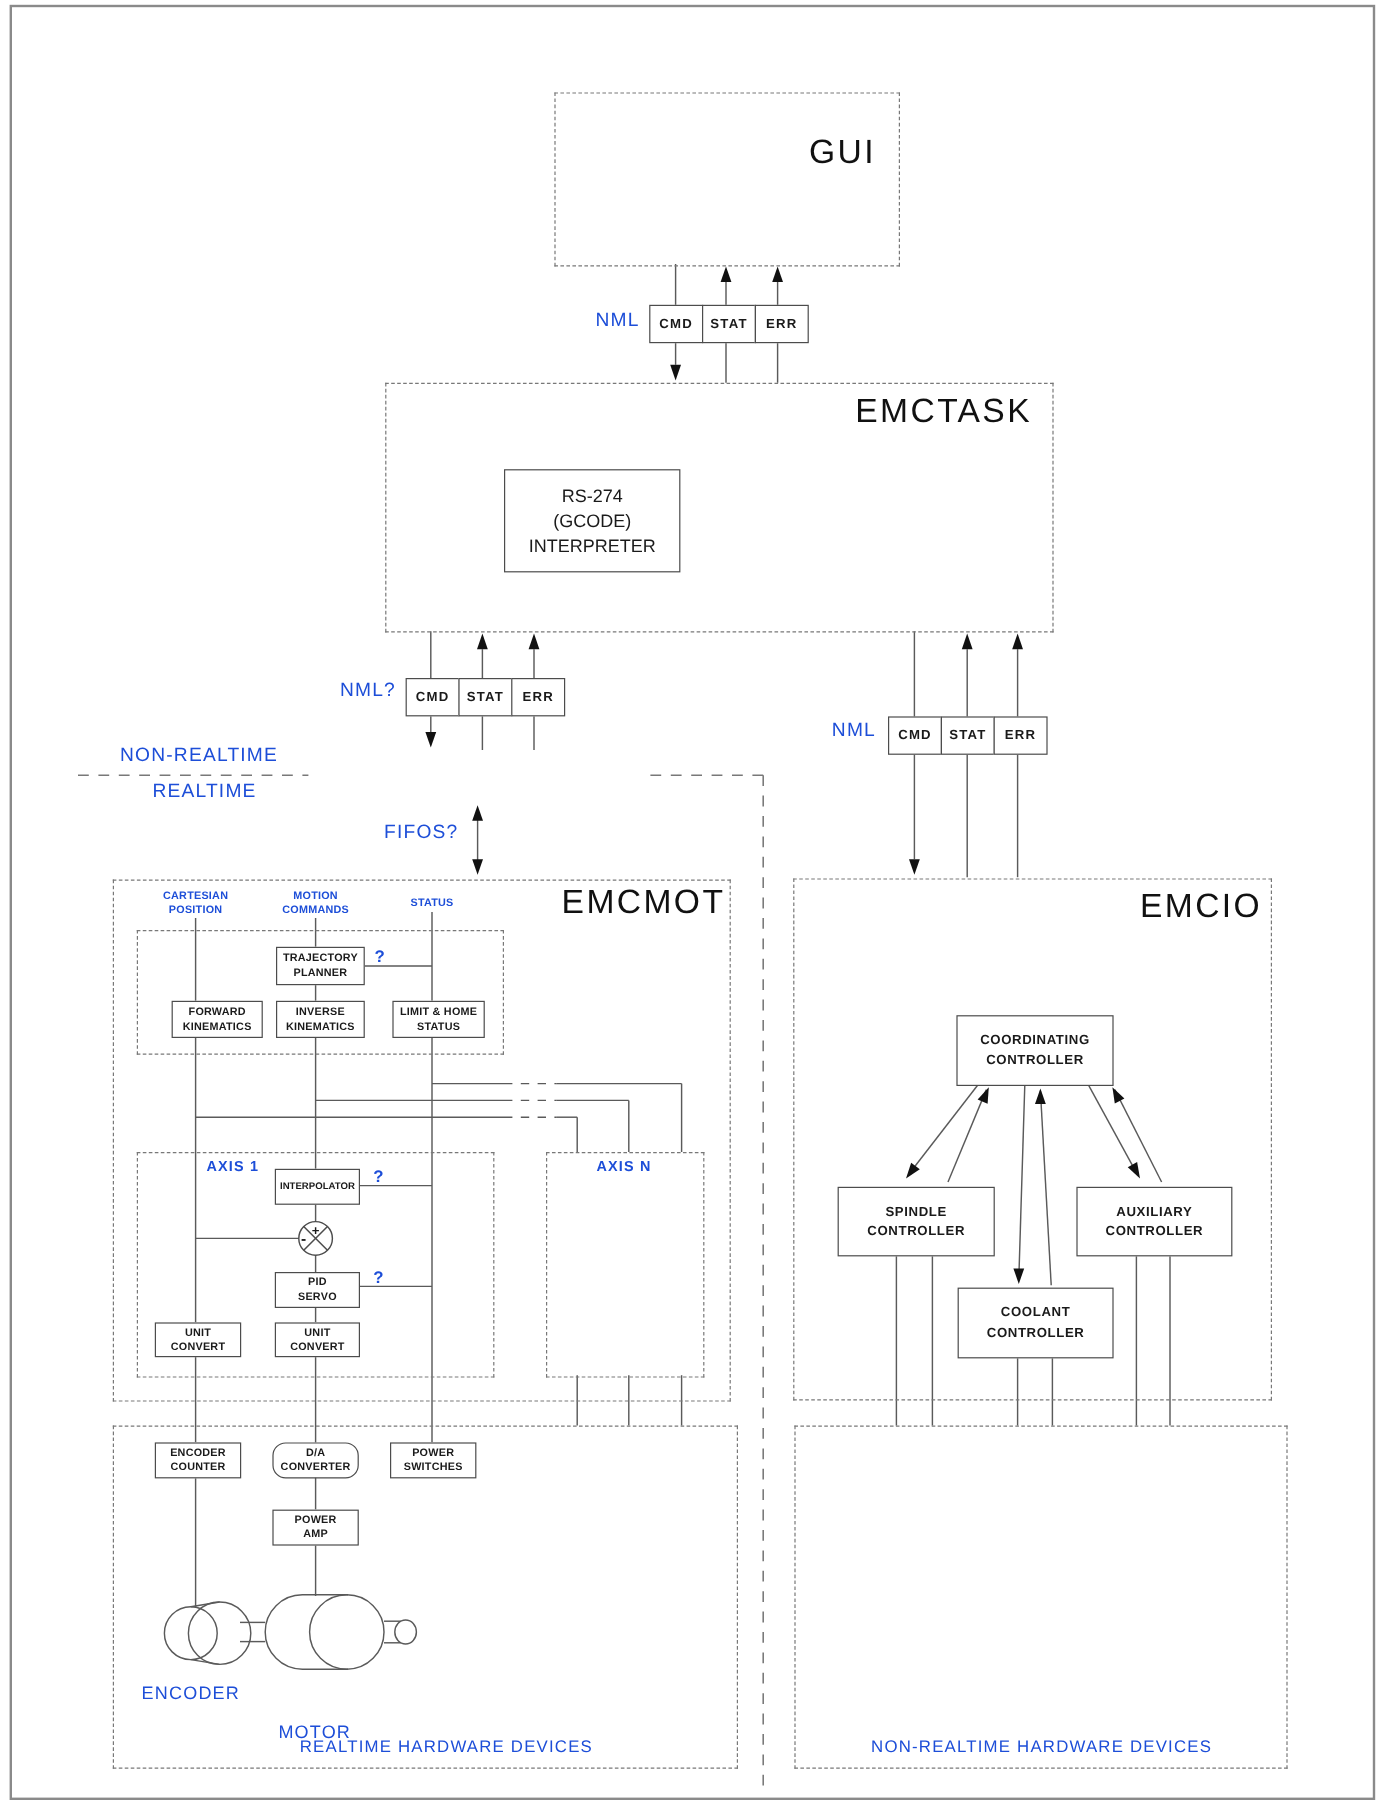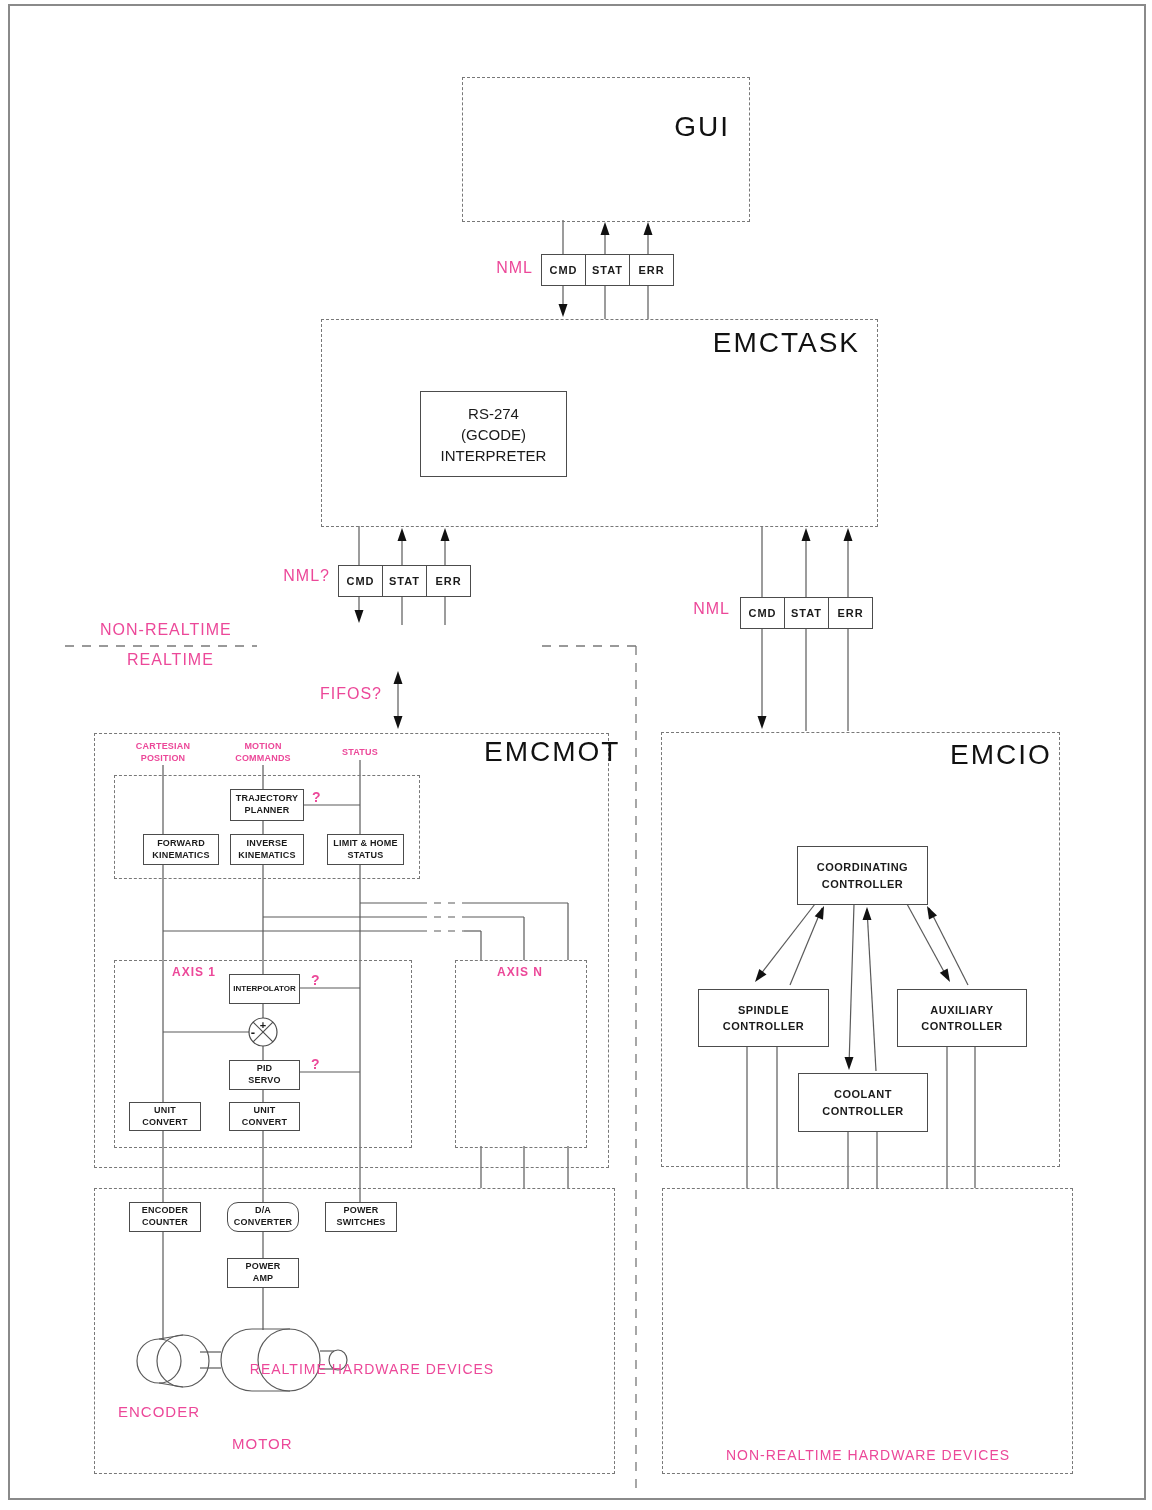--- a/index.html
+++ b/index.html
@@ -5,21 +5,21 @@
   html,body{margin:0;padding:0;background:#fff;}
   #page{position:relative;width:1152px;height:1510px;background:#fff;
         font-family:"Liberation Sans",sans-serif;color:#1a1a1a;overflow:hidden;}
   #frame{position:absolute;left:8px;top:4px;width:1134px;height:1492px;
          border:2px solid #8a8a8a;}
   svg.wires{position:absolute;left:0;top:0;width:1152px;height:1510px;}
   .dbox{position:absolute;border:1px dashed #787878;background:transparent;}
   .sbox{position:absolute;border:1px solid #4c4c4c;background:#fff;
         display:flex;align-items:center;justify-content:center;text-align:center;
         white-space:pre-line;}
-  .lbl{position:absolute;white-space:pre-line;color:#ec4899;}
+  .lbl{position:absolute;white-space:pre-line;color:#1d4ed8;}
   .title{font-size:28px;letter-spacing:2px;color:#111;}
   .mid{font-size:16px;letter-spacing:1px;}
   .tiny{font-size:9px;font-weight:bold;letter-spacing:.2px;line-height:1.3;text-align:center;}
   .cellrow{position:absolute;display:flex;}
   .cell{width:43px;height:30px;border:1px solid #4c4c4c;margin-left:-1px;
         display:flex;align-items:center;justify-content:center;
         font-size:11px;font-weight:bold;letter-spacing:1px;background:#fff;}
   .cell:first-child{margin-left:0;}
   .q{font-size:14px;font-weight:bold;}
   .axislbl{font-size:12px;font-weight:bold;letter-spacing:1px;}
@@ -158,21 +158,21 @@
   <div class="dbox" style="left:94px;top:733px;width:513px;height:433px;"></div>
   <div class="dbox" style="left:114px;top:775px;width:304px;height:102px;"></div>
   <div class="dbox" style="left:114px;top:960px;width:296px;height:186px;"></div>
   <div class="dbox" style="left:455px;top:960px;width:130px;height:186px;"></div>
   <div class="dbox" style="left:661px;top:732px;width:397px;height:433px;"></div>
   <div class="dbox" style="left:94px;top:1188px;width:519px;height:284px;"></div>
   <div class="dbox" style="left:662px;top:1188px;width:409px;height:284px;"></div>
 
   <div class="lbl title" style="left:660px;top:84px;width:70px;text-align:right;margin-top:27px;">GUI</div>
   <div class="lbl title" style="left:700px;top:327px;width:160px;text-align:right;">EMCTASK</div>
-  <div class="lbl title" style="left:484px;top:736px;width:130px;text-align:left;">EMCMOT</div>
+  <div class="lbl title" style="left:468px;top:736px;width:130px;text-align:left;">EMCMOT</div>
   <div class="lbl title" style="left:950px;top:739px;width:100px;">EMCIO</div>
 
   <div class="lbl mid" style="left:458px;top:259px;width:75px;text-align:right;">NML</div>
   <div class="cellrow" style="left:541px;top:254px;">
     <div class="cell">CMD</div>
     <div class="cell">STAT</div>
     <div class="cell">ERR</div>
   </div>
 
   <div class="lbl mid" style="left:262px;top:567px;width:68px;text-align:right;">NML?</div>
@@ -234,21 +234,21 @@
   <div class="sbox tiny" style="left:227px;top:1202px;width:70px;height:28px;border-radius:11px;">D/A
 CONVERTER</div>
   <div class="sbox tiny" style="left:325px;top:1202px;width:70px;height:28px;">POWER
 SWITCHES</div>
   <div class="sbox tiny" style="left:227px;top:1258px;width:70px;height:28px;">POWER
 AMP</div>
 
   <div class="lbl" style="left:118px;top:1403px;font-size:15px;letter-spacing:1px;">ENCODER</div>
   <div class="lbl" style="left:232px;top:1403px;font-size:15px;letter-spacing:1px;margin-top:32px;">MOTOR</div>
 
-  <div class="lbl hwlbl" style="left:222px;top:1361px;width:300px;text-align:center;">REALTIME HARDWARE DEVICES</div>
+  <div class="lbl hwlbl" style="left:222px;top:1447px;width:300px;text-align:center;">REALTIME HARDWARE DEVICES</div>
   <div class="lbl hwlbl" style="left:708px;top:1447px;width:320px;text-align:center;">NON-REALTIME HARDWARE DEVICES</div>
 
   <div class="sbox ctrl" style="left:797px;top:846px;width:129px;height:57px;">COORDINATING
 CONTROLLER</div>
   <div class="sbox ctrl" style="left:698px;top:989px;width:129px;height:56px;">SPINDLE
 CONTROLLER</div>
   <div class="sbox ctrl" style="left:897px;top:989px;width:128px;height:56px;">AUXILIARY
 CONTROLLER</div>
   <div class="sbox ctrl" style="left:798px;top:1073px;width:128px;height:57px;">COOLANT
 CONTROLLER</div>

